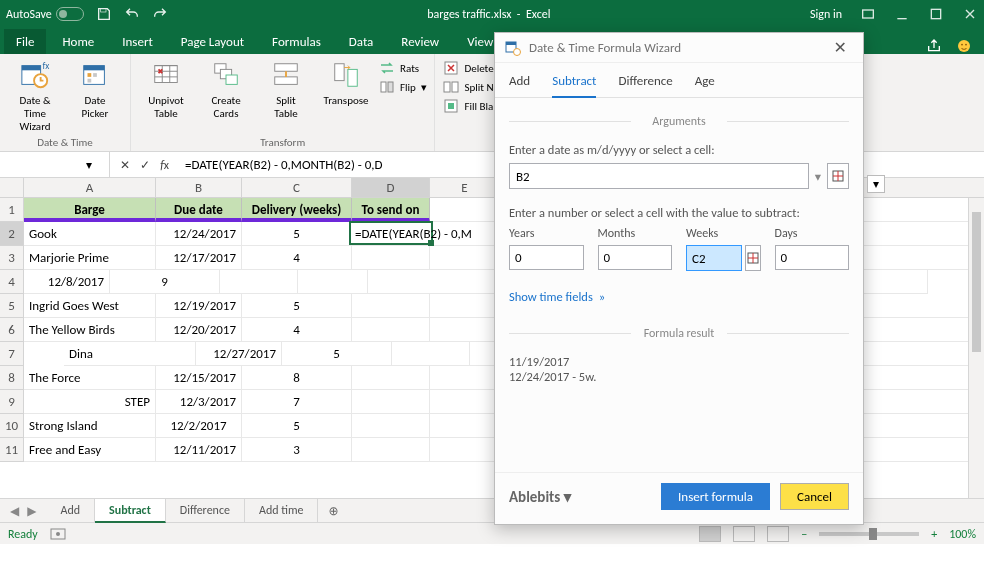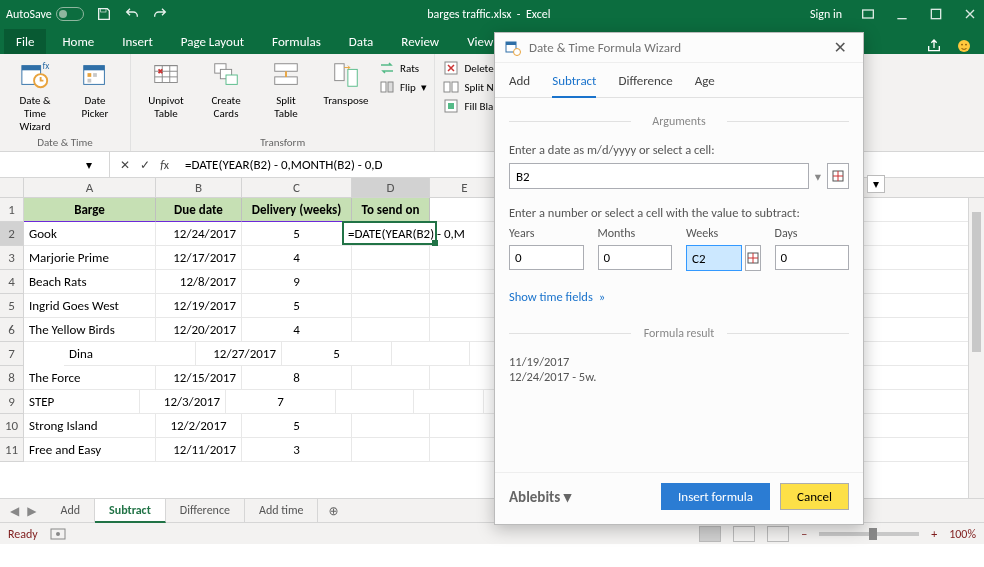--- a/index.html
+++ b/index.html
@@ -49,35 +49,35 @@
 .corner { position:absolute; left:0; top:0; width:24px; height:20px; background:#f3f2f1; border-right:1px solid #d4d4d4; border-bottom:1px solid #d4d4d4; }
 .colheads { position:absolute; left:24px; top:0; height:20px; display:flex; }
 .colhead { background:#f3f2f1; border-right:1px solid #d4d4d4; border-bottom:1px solid #d4d4d4; text-align:center; line-height:20px; color:#555; font-size:13px; }
 .colhead.sel { background:#d2d2d2; }
 .rowheads { position:absolute; left:0; top:20px; width:24px; }
 .rowhead { height:24px; background:#f3f2f1; border-right:1px solid #d4d4d4; border-bottom:1px solid #d4d4d4; text-align:center; line-height:24px; color:#555; font-size:13px; }
 .rowhead.sel { background:#d2d2d2; }
 .cells { position:absolute; left:24px; top:20px; }
 .row { display:flex; height:24px; }
 .cell { border-right:1px solid #e8e8e8; border-bottom:1px solid #e8e8e8; padding:0 5px; line-height:23px; font-size:13px; overflow:hidden; white-space:nowrap; }
-.hdrcell { background:#c6e0b4; font-weight:bold; text-align:center; border-right:1px solid #bfbfbf; border-bottom:1px solid #6d28d9; }
+.hdrcell { background:#c6e0b4; font-weight:bold; text-align:center; border-right:1px solid #bfbfbf; border-bottom:4px solid #6d28d9; }
 .selcell { position:absolute; border:2px solid #217346; background:#fff; z-index:2; padding:0 4px; line-height:22px; font-size:13px; overflow:visible; white-space:nowrap; }
 .selcell::after { content:""; position:absolute; right:-3px; bottom:-3px; width:6px; height:6px; background:#217346; }
 .vscroll { position:absolute; right:0; top:20px; width:16px; bottom:0; background:#f3f2f1; border-left:1px solid #d6d6d6; }
 .vscroll::before { content:""; position:absolute; top:14px; left:3px; right:3px; height:140px; background:#c8c8c8; }
 
 
 .sheetbar { height:24px; border-top:1px solid #d6d6d6; display:flex; align-items:center; background:#f3f2f1; font-size:12px; }
 .sheetnav { display:flex; gap:8px; padding:0 10px; color:#888; }
 .sheettab { padding:4px 14px; border-right:1px solid #d6d6d6; color:#555; cursor:pointer; }
 .sheettab.active { background:#fff; border-bottom:2px solid #217346; font-weight:bold; color:#217346; }
 .sheetadd { padding:0 10px; color:#666; }
 
 
-.status { height:22px; background:#f3f2f1; border-top:1px solid #d6d6d6; display:flex; align-items:center; padding:0 8px; font-size:12px; color:#7f1d1d; gap:12px; }
+.status { height:22px; background:#f3f2f1; border-top:1px solid #d6d6d6; display:flex; align-items:center; padding:0 8px; font-size:12px; color:#15803d; gap:12px; }
 .status .sp { flex:1; }
 .viewbtn { width:22px; height:16px; border:1px solid #bbb; }
 .viewbtn.act { background:#d0d0d0; }
 .zoomslider { width:100px; height:4px; background:#c8c8c8; position:relative; }
 .zoomslider::before { content:""; position:absolute; left:50%; top:-4px; width:8px; height:12px; background:#888; }
 
 
 .wizard { position:absolute; left:494px; top:32px; width:370px; height:493px; background:#fcfcfc; border:1px solid #bbb; box-shadow:0 4px 16px rgba(0,0,0,.25); z-index:50; display:flex; flex-direction:column; }
 .wiz-title { height:30px; display:flex; align-items:center; padding:0 10px; border-bottom:1px solid #eee; }
 .wiz-title svg { width:16px; height:16px; margin-right:8px; }
@@ -343,21 +343,20 @@
       </div>
       <div class="row">
         <div class="cell" style="width: 132px; text-align: left;">Marjorie Prime</div>
         <div class="cell" style="width: 86px; text-align: right;">12/17/2017</div>
         <div class="cell" style="width: 110px; text-align: center;">4</div>
         <div class="cell" style="width: 78px;"></div>
         <div class="cell" style="width: 70px;"></div>
         <div class="cell" style="width: 560px;"></div>
       </div>
       <div class="row">
-        <div class="cell" style="width: 132px; text-align: left;">Beach Rats</div>
         <div class="cell" style="width: 86px; text-align: right;">12/8/2017</div>
         <div class="cell" style="width: 110px; text-align: center;">9</div>
         <div class="cell" style="width: 78px;"></div>
         <div class="cell" style="width: 70px;"></div>
         <div class="cell" style="width: 560px;"></div>
       </div>
       <div class="row">
         <div class="cell" style="width: 132px; text-align: left;">Ingrid Goes West</div>
         <div class="cell" style="width: 86px; text-align: right;">12/19/2017</div>
         <div class="cell" style="width: 110px; text-align: center;">5</div>
@@ -383,21 +382,21 @@
       </div>
       <div class="row">
         <div class="cell" style="width: 132px; text-align: left;">The Force</div>
         <div class="cell" style="width: 86px; text-align: right;">12/15/2017</div>
         <div class="cell" style="width: 110px; text-align: center;">8</div>
         <div class="cell" style="width: 78px;"></div>
         <div class="cell" style="width: 70px;"></div>
         <div class="cell" style="width: 560px;"></div>
       </div>
       <div class="row">
-        <div class="cell" style="width: 116px; text-align: left;">STEP</div>
+        <div class="cell" style="width: 132px; text-align: right;">STEP</div>
         <div class="cell" style="width: 86px; text-align: right;">12/3/2017</div>
         <div class="cell" style="width: 110px; text-align: center;">7</div>
         <div class="cell" style="width: 78px;"></div>
         <div class="cell" style="width: 70px;"></div>
         <div class="cell" style="width: 560px;"></div>
       </div>
       <div class="row">
         <div class="cell" style="width: 132px; text-align: left;">Strong Island</div>
         <div class="cell" style="width: 86px; text-align: center;">12/2/2017</div>
         <div class="cell" style="width: 110px; text-align: center;">5</div>
@@ -407,21 +406,21 @@
       </div>
       <div class="row">
         <div class="cell" style="width: 132px; text-align: left;">Free and Easy</div>
         <div class="cell" style="width: 86px; text-align: right;">12/11/2017</div>
         <div class="cell" style="width: 110px; text-align: center;">3</div>
         <div class="cell" style="width: 78px;"></div>
         <div class="cell" style="width: 70px;"></div>
         <div class="cell" style="width: 560px;"></div>
       </div>
     </div>
-  <div class="selcell" id="selcell" style="left: 342px; top: 43px; width: 95px; height: 24px;">=DATE(YEAR(B2) - 0,M</div>
+  <div class="selcell" id="selcell" style="left: 349px; top: 43px; width: 84px; height: 24px;">=DATE(YEAR(B2) - 0,M</div>
   <div class="vscroll"></div>
 </div>
 
 <div class="sheetbar">
   <div class="sheetnav">
       <span>◀</span>
       <span>▶</span>
     </div>
   <div id="sheettabs" style="display:flex">
       <div class="sheettab">Add</div>

